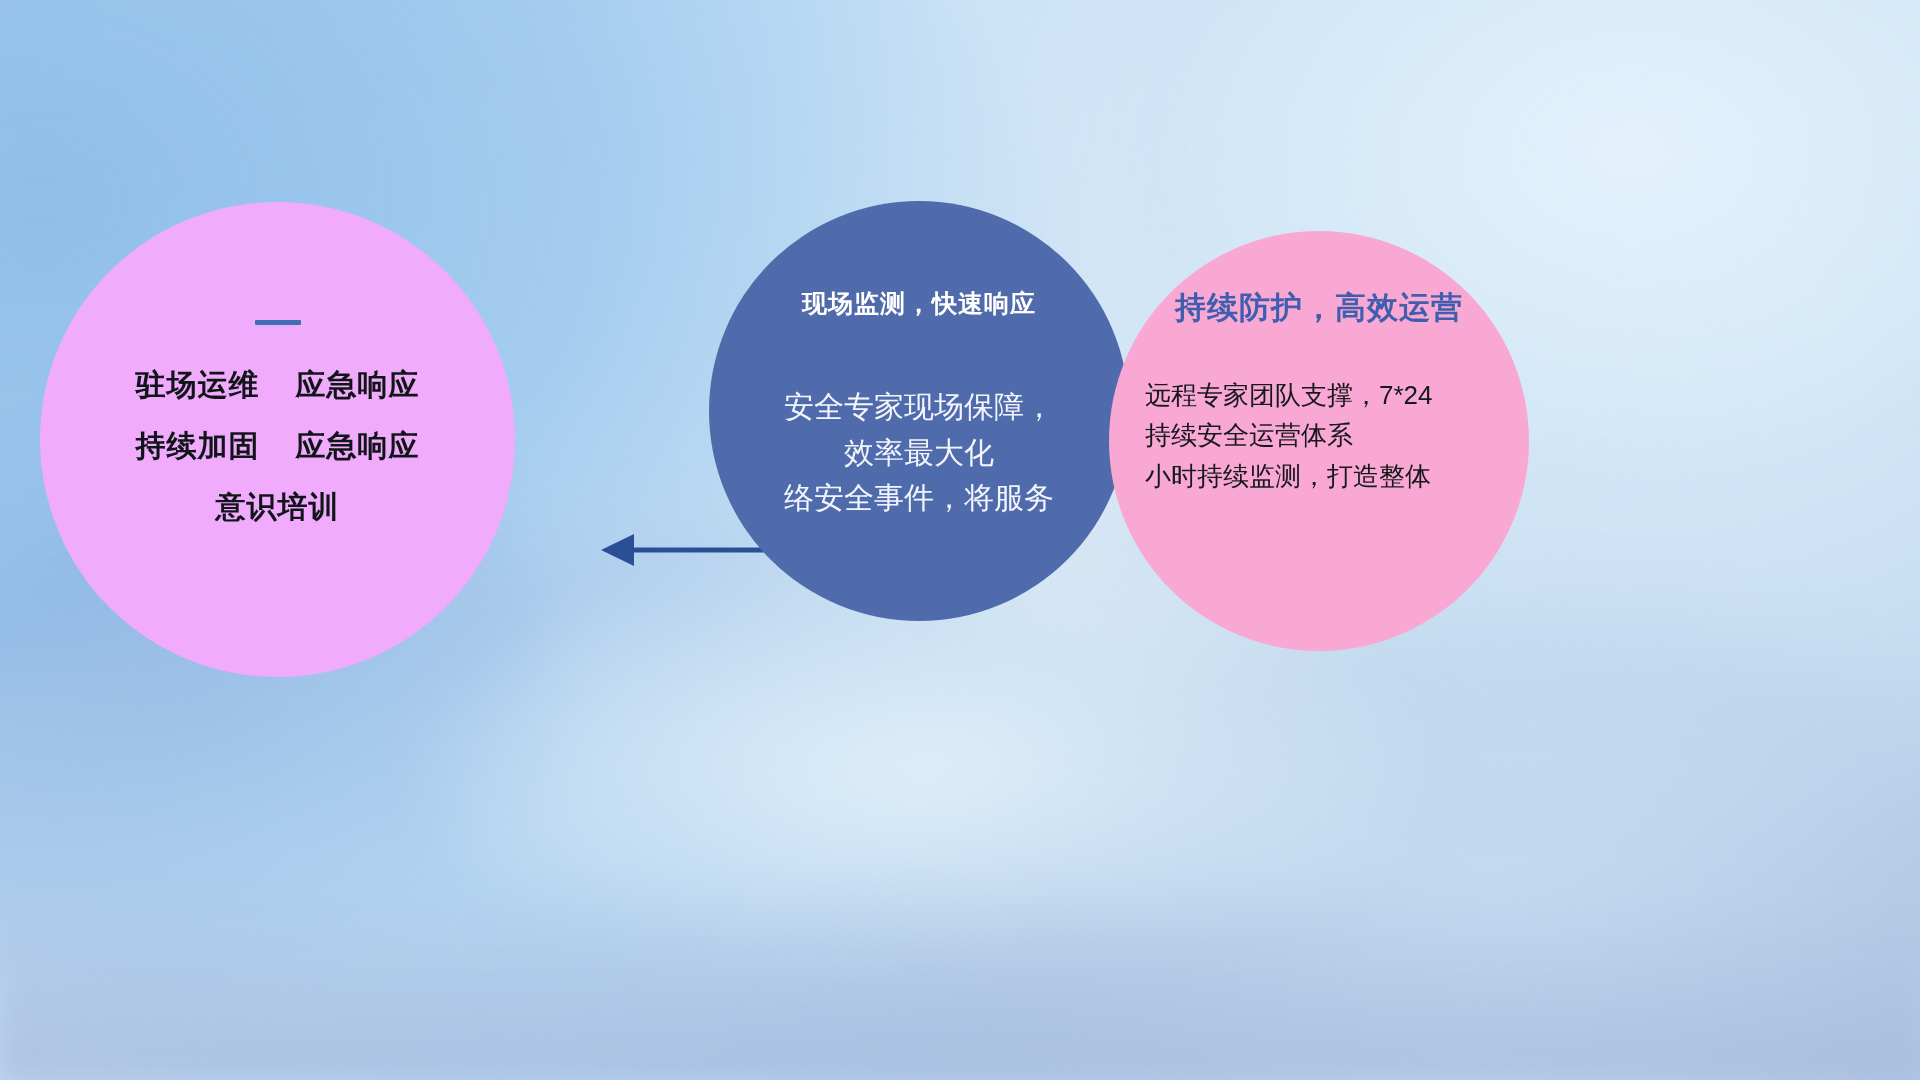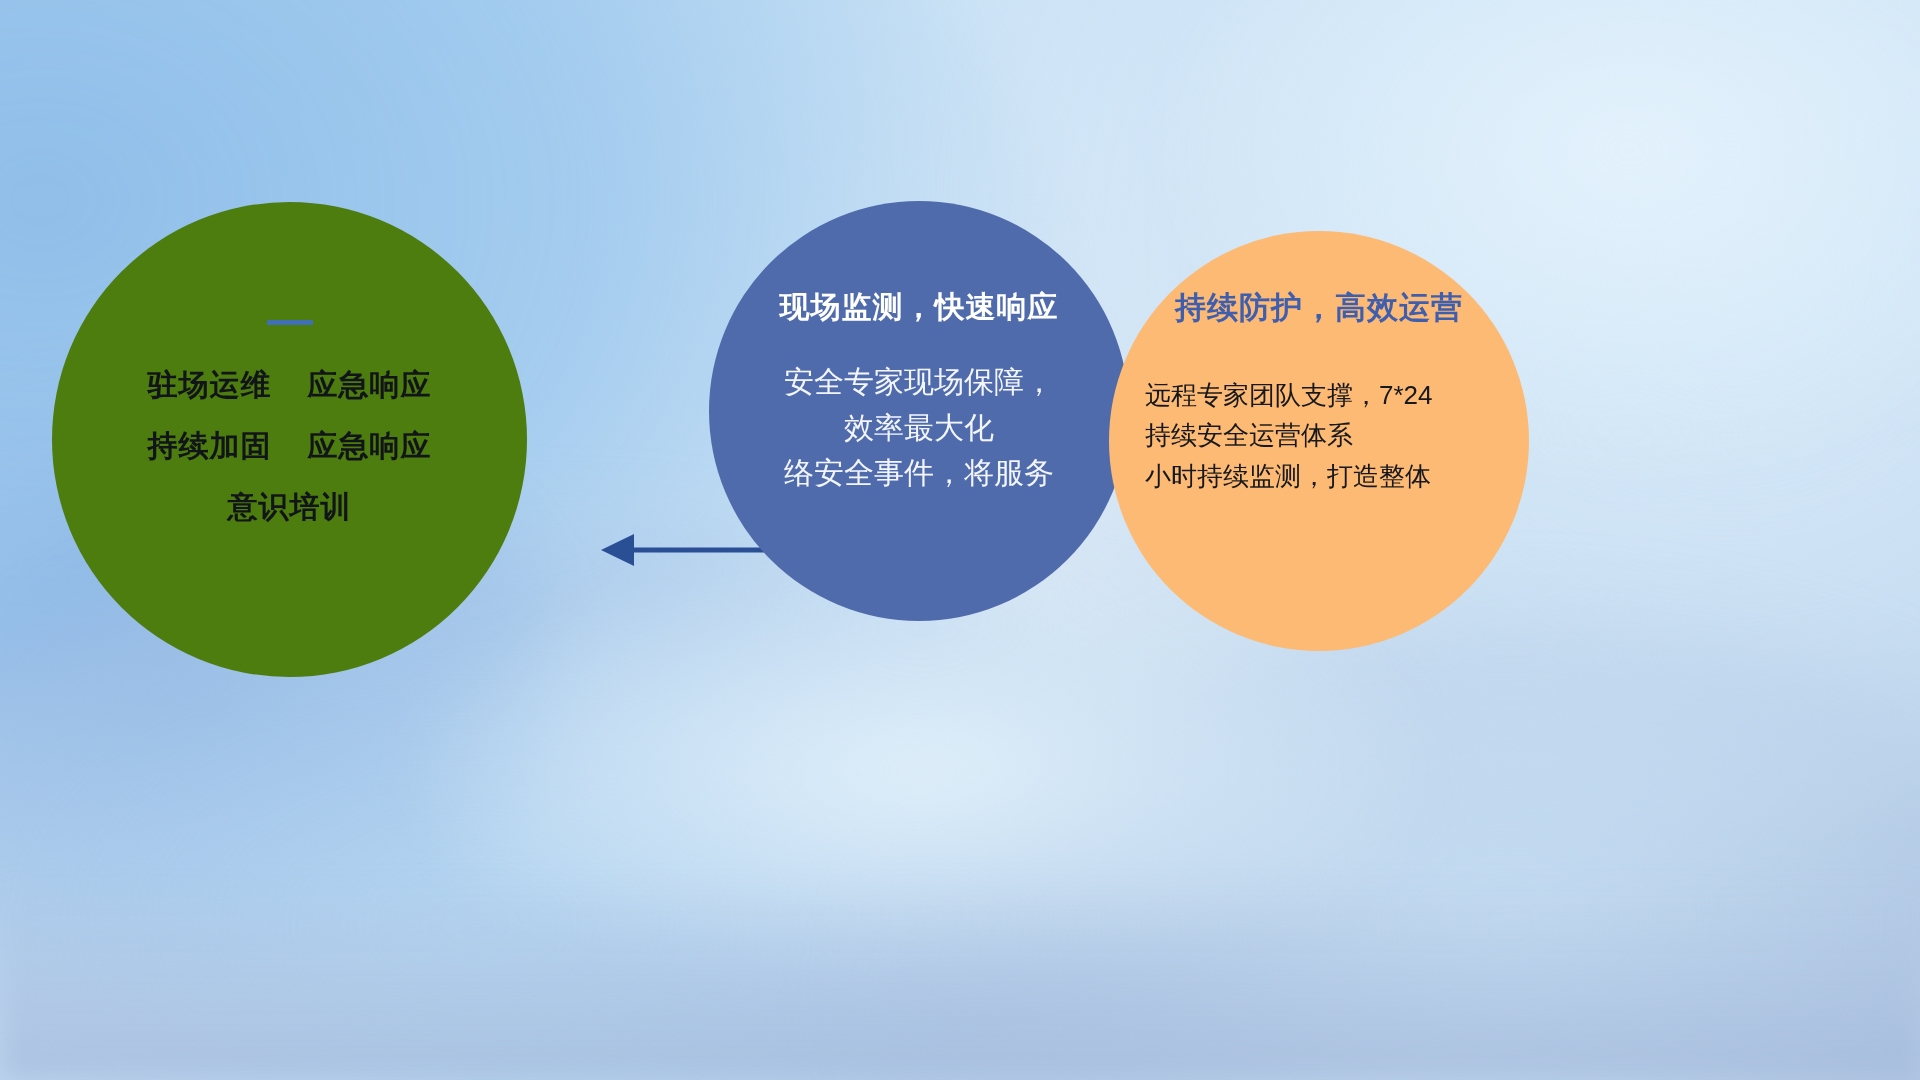--- a/index.html
+++ b/index.html
@@ -149,25 +149,25 @@
     position: absolute;
     border-radius: 50%;
     box-sizing: border-box;
     display: flex;
     flex-direction: column;
     align-items: center;
   }
 
   
   #circle-left {
-    left: 52px;
+    left: 40px;
     top: 202px;
     width: 475px;
     height: 475px;
-    background: #4d7c0f;
+    background: #f0abfc;
     justify-content: flex-start;
     padding-top: 118px;
   }
   #circle-left .dash {
     width: 46px;
     height: 5px;
     background: #3f6fb5;
     border-radius: 1px;
     margin-bottom: 40px;
   }
@@ -194,42 +194,42 @@
     left: 709px;
     top: 201px;
     width: 420px;
     height: 420px;
     background: #506bab;
     z-index: 3;
     justify-content: flex-start;
     padding-top: 86px;
   }
   #circle-mid .c-title {
-    font-size: 30px;
+    font-size: 25px;
     font-weight: bold;
     color: #ffffff;
     letter-spacing: 1px;
     white-space: nowrap;
-    margin-bottom: 31px;
+    margin-bottom: 64px;
   }
   #circle-mid .c-body {
     font-size: 30px;
     line-height: 1.52;
     color: #f2f5fb;
     text-align: center;
     width: 300px;
   }
 
   
   #circle-right {
     left: 1109px;
     top: 231px;
     width: 420px;
     height: 420px;
-    background: #fdba74;
+    background: #f9a8d4;
     z-index: 4;
     justify-content: flex-start;
     padding-top: 56px;
   }
   #circle-right .c-title {
     font-size: 31px;
     font-weight: bold;
     color: #3f5fae;
     letter-spacing: 1px;
     white-space: nowrap;

